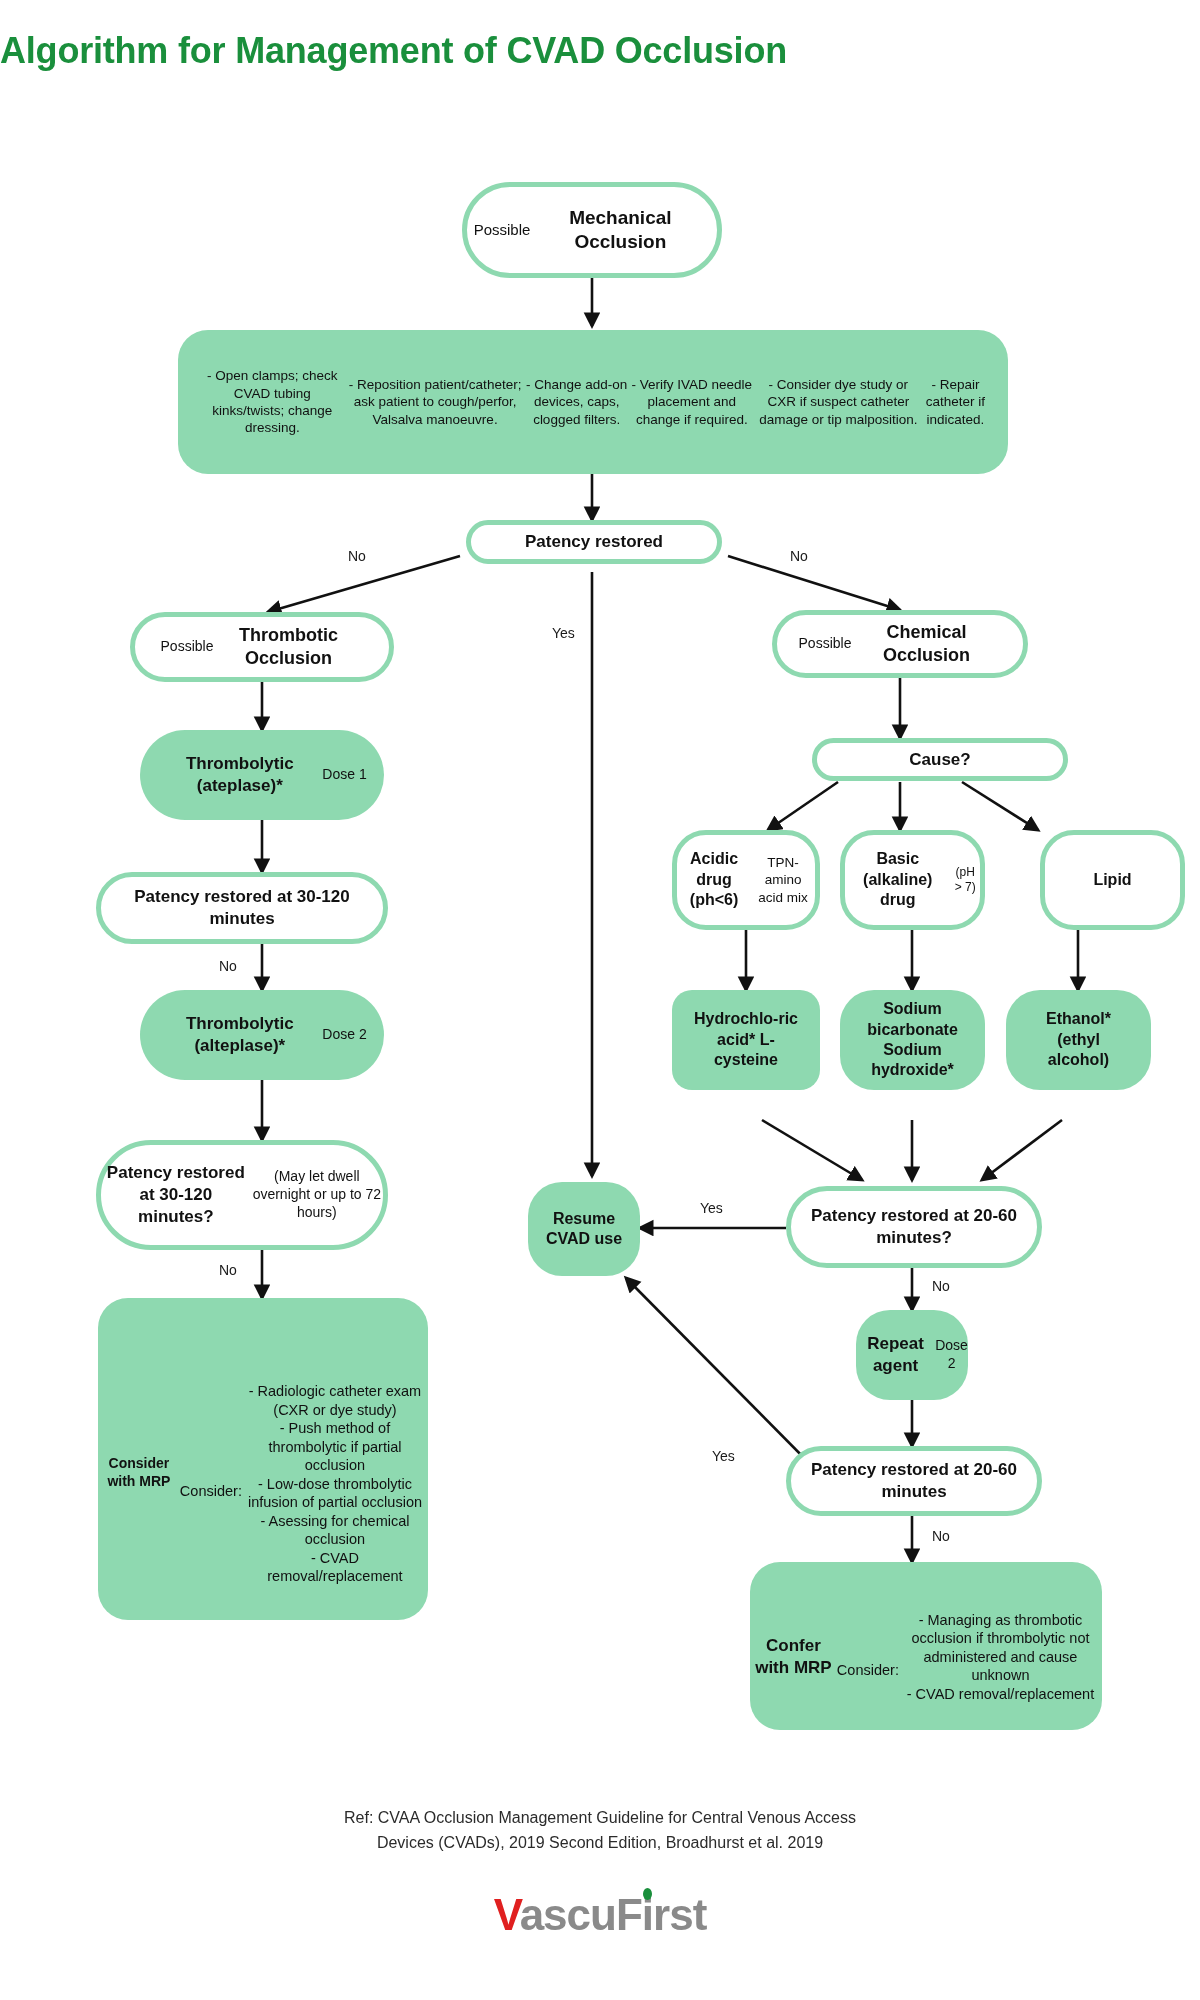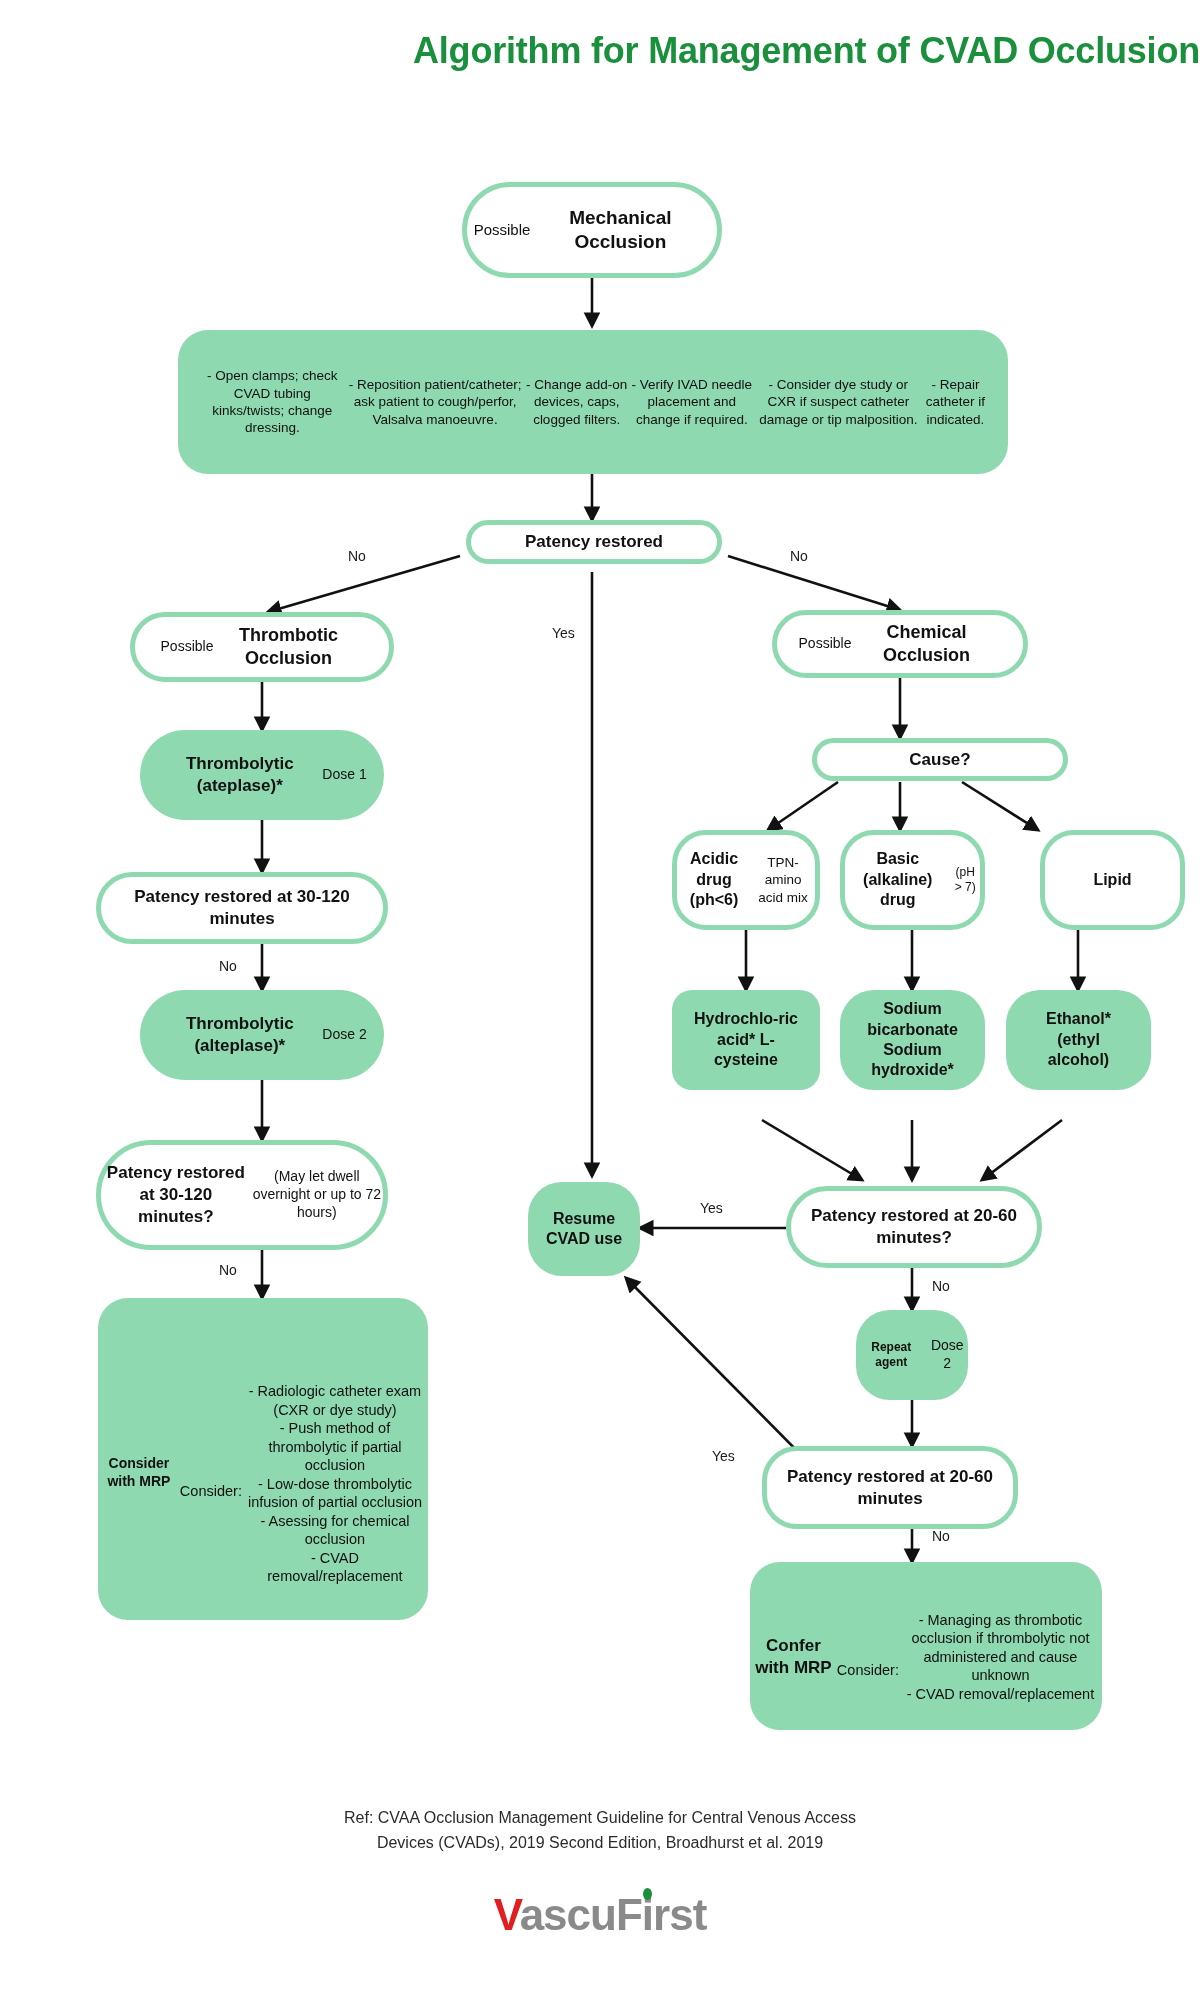--- a/index.html
+++ b/index.html
@@ -7,21 +7,21 @@
     width:1200px;height:2000px;position:relative;
     background:#ffffff;
     font-family:"Liberation Sans", sans-serif;
     color:#111111;
     overflow:hidden;
   }
   #canvas{position:absolute;left:0;top:0;width:1200px;height:2000px;}
   .svg-layer{position:absolute;left:0;top:0;width:1200px;height:2000px;pointer-events:none;}
 
   .title{
-    position:absolute;left:0;top:28px;width:1200px;text-align:right;
+    position:absolute;left:0;top:28px;width:1200px;text-align:left;
     font-size:36px;font-weight:bold;color:#1a8f3c;line-height:1.3;
     letter-spacing:-0.2px;
   }
 
   
   .node{
     position:absolute;box-sizing:border-box;
     display:flex;flex-direction:row;align-items:center;justify-content:center;
     text-align:center;line-height:1.28;
   }
@@ -226,25 +226,25 @@
   </div>
 
   <div class="node outline" style="left:786px;top:1186px;width:256px;height:82px;border-radius:41px;">
     <div class="n-title" style="font-size:17px;max-width:215px;">Patency restored at 20-60 minutes?</div>
   </div>
 
   <div class="edge-label" style="left:700px;top:1200px;">Yes</div>
   <div class="edge-label" style="left:932px;top:1278px;">No</div>
 
   <div class="node filled" style="left:856px;top:1310px;width:112px;height:90px;border-radius:34px;">
-    <div class="n-title" style="font-size:12px;max-width:92px;">Repeat agent</div>
+    <div class="n-title" style="font-size:17px;max-width:92px;">Repeat agent</div>
     <div class="n-sub" style="font-size:14px;">Dose 2</div>
   </div>
 
-  <div class="node outline" style="left:762px;top:1446px;width:256px;height:83px;border-radius:35px;">
+  <div class="node outline" style="left:786px;top:1446px;width:256px;height:70px;border-radius:35px;">
     <div class="n-title" style="font-size:17px;max-width:215px;">Patency restored at 20-60 minutes</div>
   </div>
 
   <div class="edge-label" style="left:712px;top:1448px;">Yes</div>
   <div class="edge-label" style="left:932px;top:1528px;">No</div>
 
   <div class="node filled" style="left:750px;top:1562px;width:352px;height:168px;border-radius:30px;justify-content:flex-start;padding-top:22px;">
     <div class="n-title" style="font-size:17px;">Confer with MRP</div>
     <div class="n-body" style="font-size:14.5px;margin-top:26px;">Consider:</div>
     <div style="font-size:14.5px;width:318px;">

